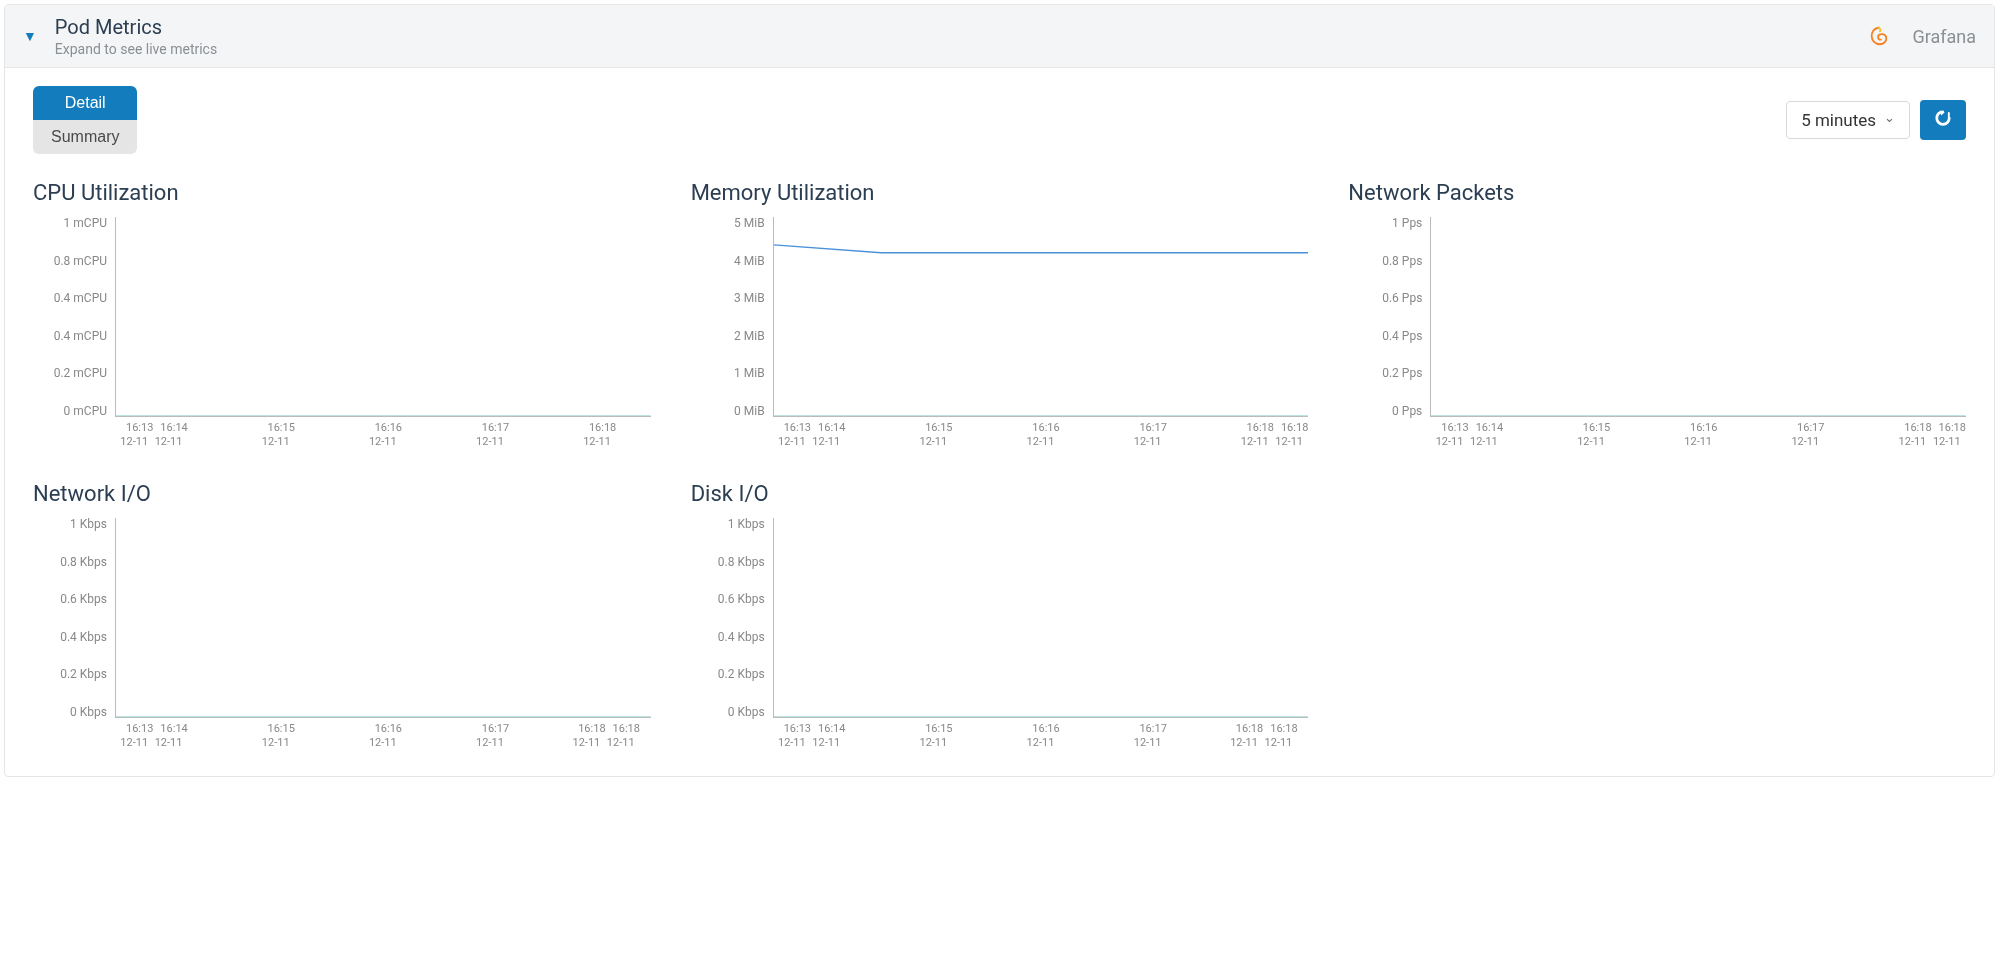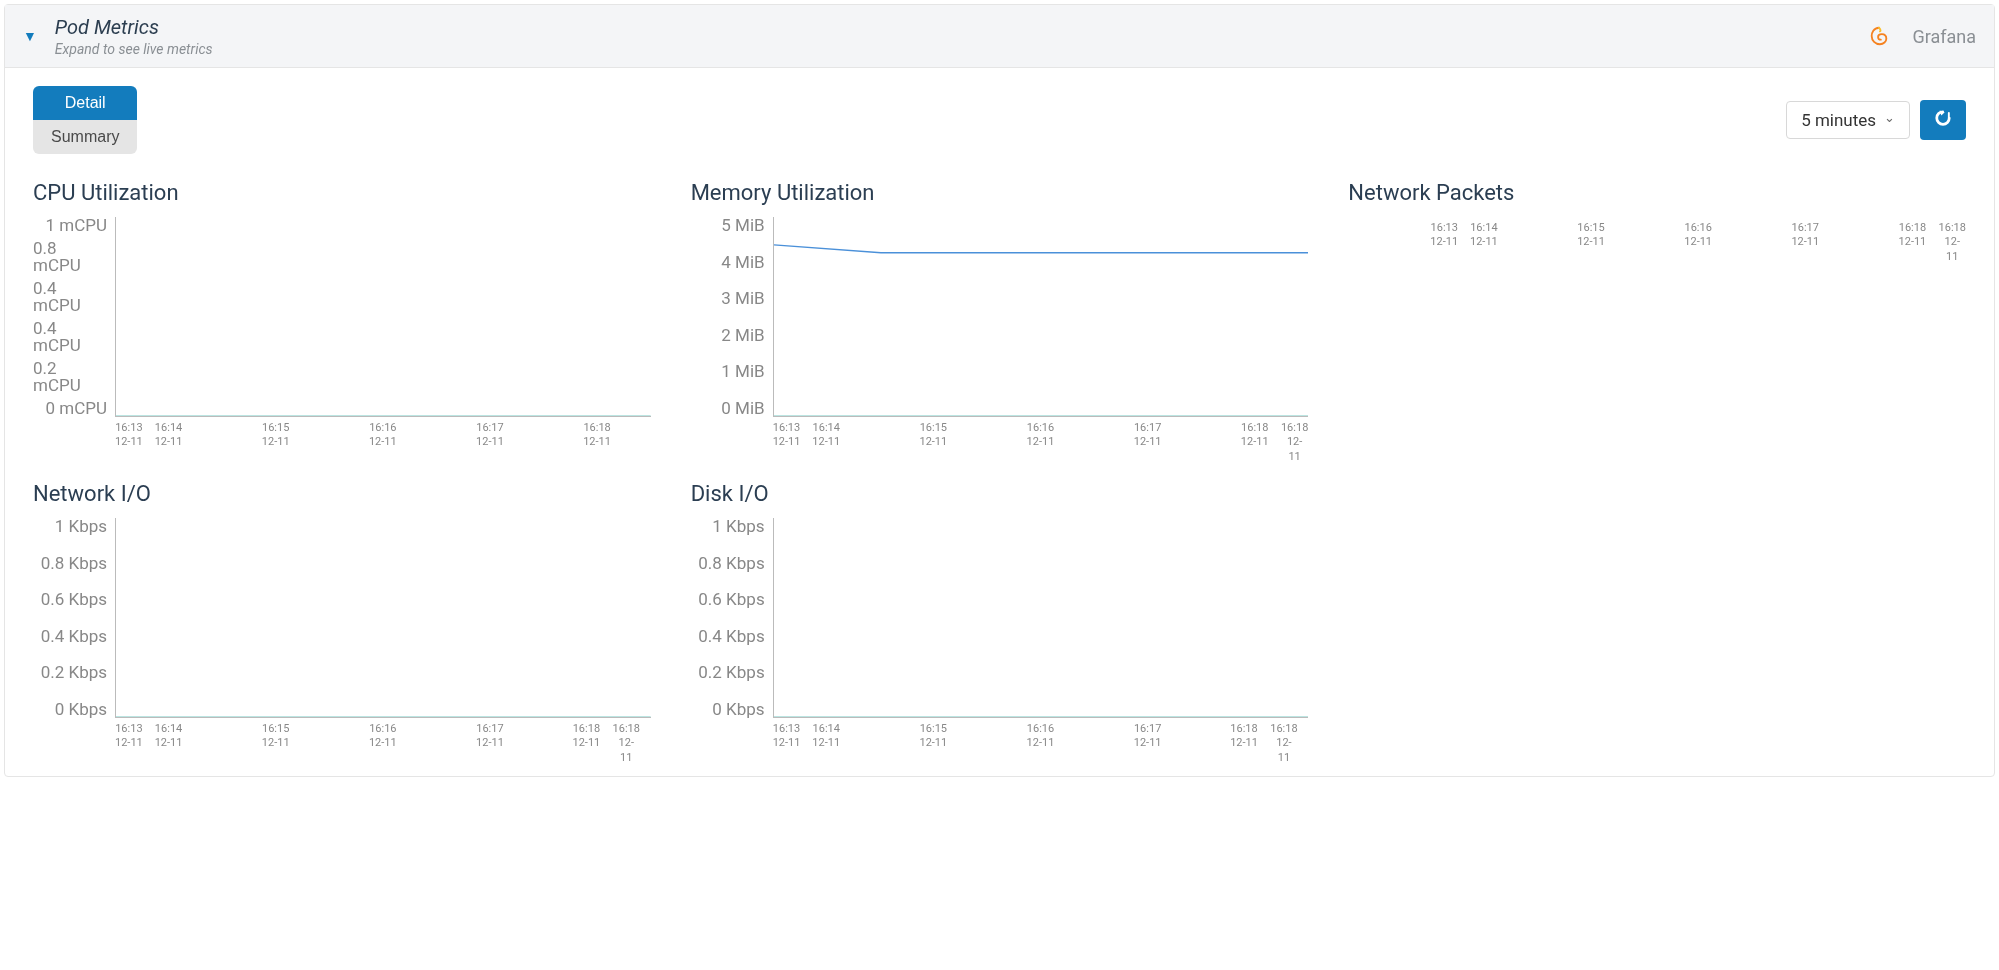--- a/index.html
+++ b/index.html
@@ -13,21 +13,21 @@
   display: flex;
   align-items: center;
   padding: 10px 18px;
 }
 .expand-caret {
   color: #137cbd;
   font-size: 14px;
   margin-right: 18px;
   cursor: pointer;
 }
-.header-titles { flex: 1; font-style: italic; }
+.header-titles { flex: 1; }
 .header-title { font-size: 20px; color: #2c3e50; font-weight: 400; }
 .header-sub { font-size: 14px; color: #8a8f94; margin-top: 2px; }
 .grafana-link { display: flex; align-items: center; gap: 22px; color: #8a8f94; font-size: 18px; text-decoration: none; }
 .grafana-icon { width: 22px; height: 22px; display:inline-block; }
 
 .panel-body { padding: 18px 28px 28px 28px; }
 
 .toolbar { display: flex; align-items: center; margin-bottom: 26px; }
 .tabs { display: flex; border-radius: 6px; overflow: hidden; flex-direction: column; }
 .tab {
@@ -83,40 +83,40 @@
   position: relative;
   display: flex;
 }
 .y-axis {
   display: flex;
   flex-direction: column;
   justify-content: space-between;
   align-items: flex-end;
   padding-right: 8px;
   width: 82px;
-  font-size: 17px;
+  font-size: 12px;
   color: #888;
 }
 .y-axis div { line-height: 1; }
 .plot-svg-wrap {
   flex: 1;
   position: relative;
   border-left: 1px solid #bbb;
   border-bottom: 1px solid #bbb;
 }
 .plot-svg { position: absolute; inset: 0; width: 100%; height: 100%; }
 .x-axis {
   display: flex;
   margin-left: 82px;
   padding-top: 4px;
   font-size: 11px;
   color: #888;
 }
 .x-tick { text-align: center; line-height: 1.3; }
-.x-tick .t { display:block; }
+.x-tick .t { display:block;margin-left:11px; }
 .x-tick .d { display:block; }
 
 @media (max-width: 1500px) {
   .charts-grid { grid-template-columns: repeat(2, 1fr); }
 }
 </style>
 </head>
 <body>
 
 <div class="panel">
@@ -262,20 +262,35 @@
               <div class="x-tick" style="position: absolute; left: 100%; transform: translateX(-100%);">
                 <span class="t">16:18</span>
                 <span class="d">12-11</span>
               </div>
             </div>
           </div>
         </div>
         <div class="chart-card">
           <div class="chart-title">Network Packets</div>
           <div class="mini-chart">
+            <div class="plot-area">
+              <div class="y-axis">
+                <div>1 Pps</div>
+                <div>0.8 Pps</div>
+                <div>0.6 Pps</div>
+                <div>0.4 Pps</div>
+                <div>0.2 Pps</div>
+                <div>0 Pps</div>
+              </div>
+              <div class="plot-svg-wrap">
+                <svg class="plot-svg" viewBox="0 0 100 100" preserveAspectRatio="none">
+                  <path d="M0.00 100.00 L20.00 100.00 L40.00 100.00 L60.00 100.00 L80.00 100.00 L100.00 100.00 " fill="none" stroke="#a6dcd8" stroke-width="1.4" vector-effect="non-scaling-stroke"></path>
+                </svg>
+              </div>
+            </div>
             <div class="x-axis" style="position: relative; height: 30px;">
               <div class="x-tick" style="position: absolute; left: 0%; transform: translateX(0px);">
                 <span class="t">16:13</span>
                 <span class="d">12-11</span>
               </div>
               <div class="x-tick" style="position: absolute; left: 10%; transform: translateX(-50%);">
                 <span class="t">16:14</span>
                 <span class="d">12-11</span>
               </div>
               <div class="x-tick" style="position: absolute; left: 30%; transform: translateX(-50%);">

